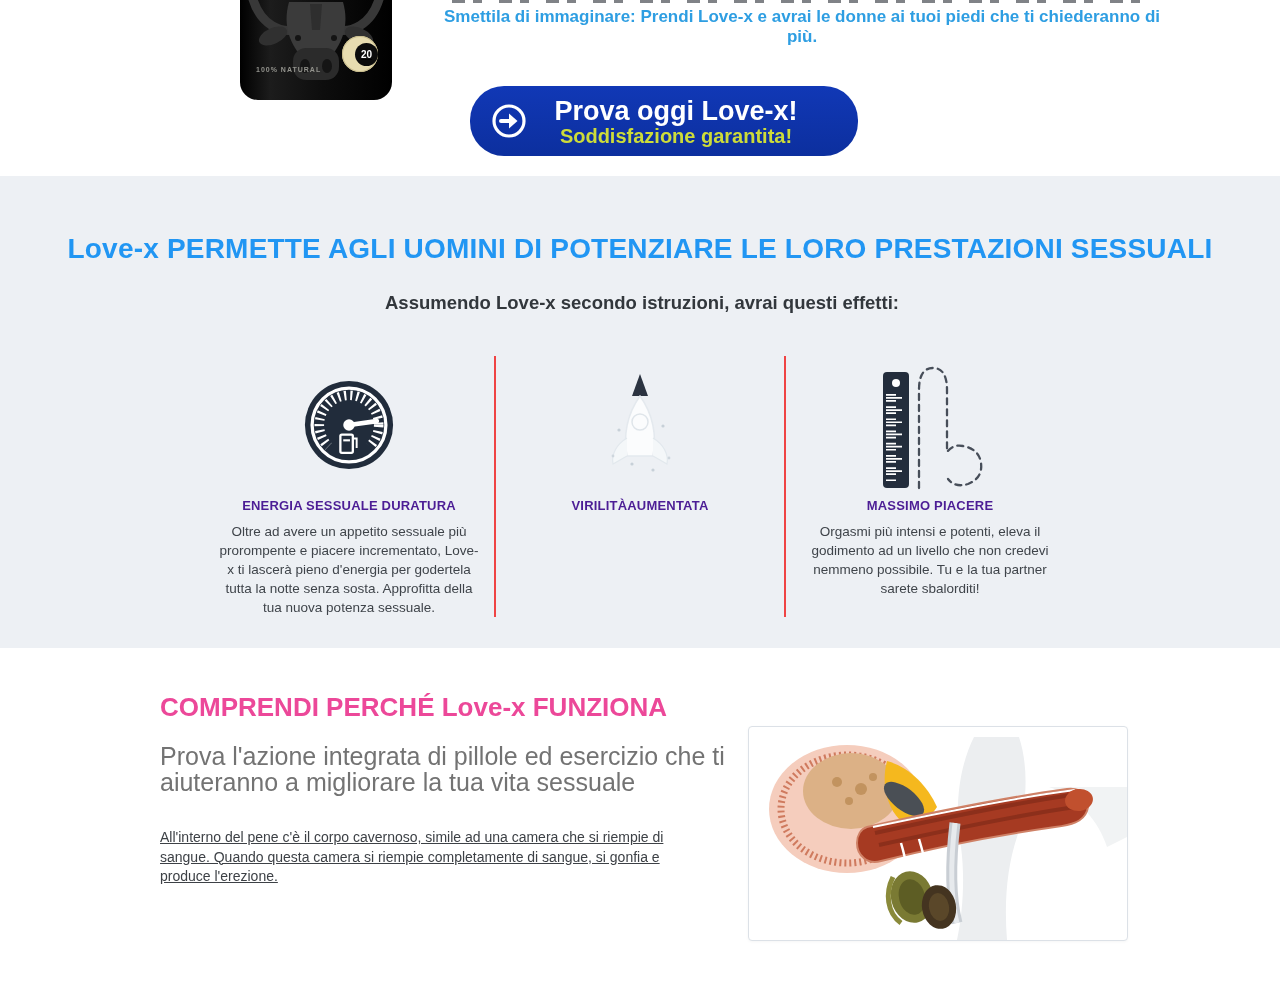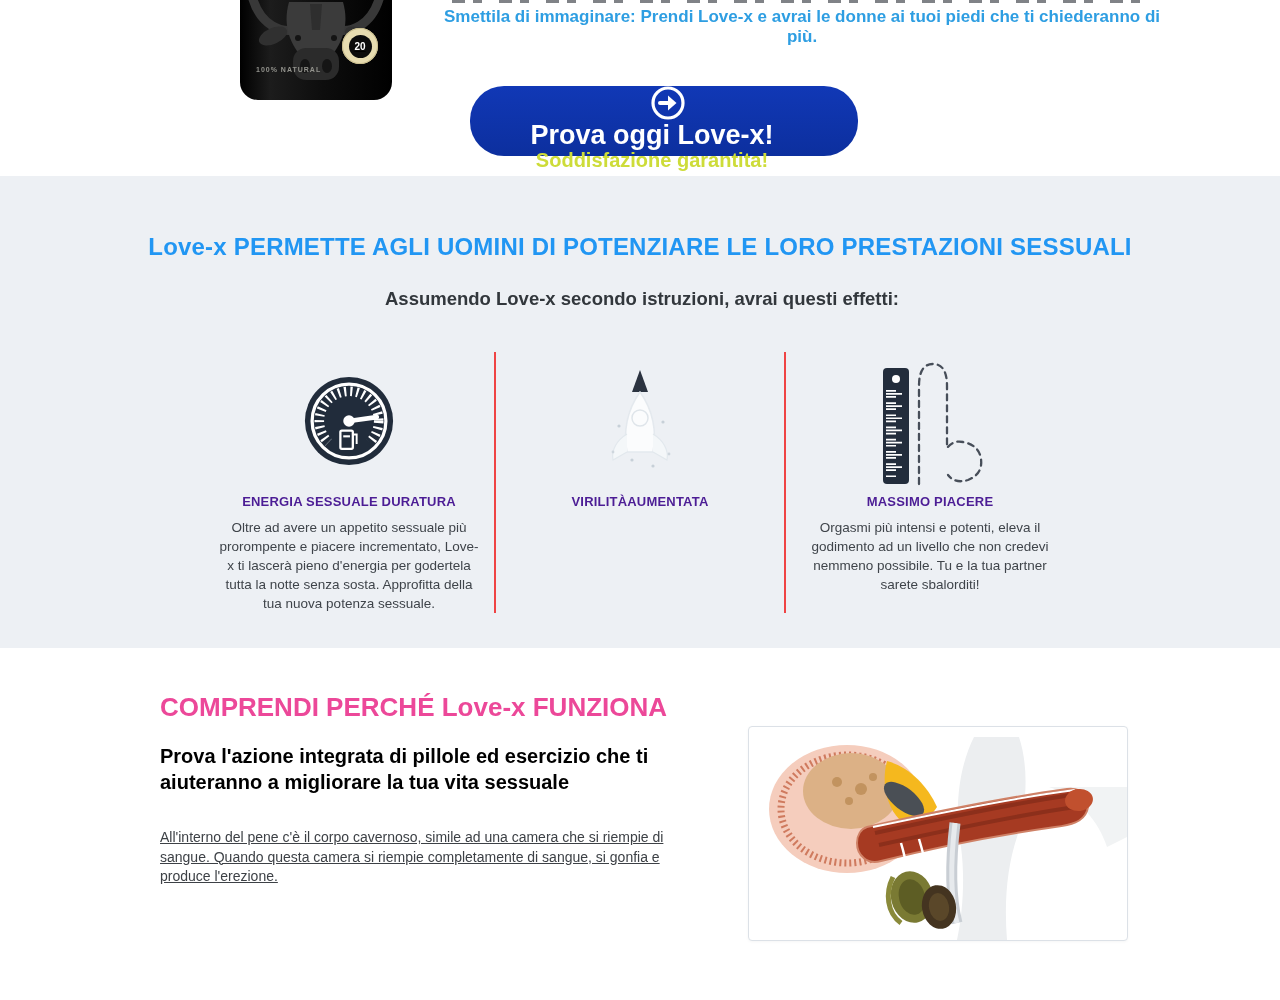--- a/index.html
+++ b/index.html
@@ -19,52 +19,51 @@
     position:absolute;left:240px;top:0;width:152px;height:100px;
     background:linear-gradient(90deg,#000 0%,#1c1c1c 20%,#0d0d0d 55%,#000 100%);
     border-radius:0 0 18px 18px;overflow:hidden;
   }
   .bottle svg{position:absolute;left:0;top:-4px;}
   .natural-label{
     position:absolute;left:16px;top:66px;font-size:7px;letter-spacing:1px;
     color:#93938d;font-weight:bold;
   }
   .badge{
-    position:absolute;right:14px;top:28px;width:36px;height:36px;border-radius:50%;
-    background:#e7dcb0;display:flex;align-items:center;justify-content:center;
+    position:absolute;right:14px;top:36px;width:36px;height:36px;border-radius:50%;
+    background:#e7dcb0;display:flex;align-items:center;justify-content:flex-end;
     box-shadow:0 0 0 1px #c9bd8d inset;
     text-decoration:underline;
   }
   .badge-inner{
     width:23px;height:23px;border-radius:50%;background:#0b0b0b;color:#fff;
     font-size:10px;font-weight:bold;display:flex;align-items:center;justify-content:center;
   }
   .tagline{
     position:absolute;left:430px;top:7px;width:744px;text-align:center;
     color:#2e9ee2;font-size:17px;font-weight:bold;
   }
   .cta{
     position:absolute;left:470px;top:86px;width:388px;height:70px;border:none;cursor:pointer;
     border-radius:34px;background:linear-gradient(180deg,#1138b6 0%,#0c2f9e 100%);
     display:flex;align-items:center;padding:0 0 0 22px;box-sizing:border-box;
     font-family:"Liberation Sans", sans-serif;
-    flex-direction:column;
   }
   .cta-arrow{width:34px;height:34px;flex:0 0 auto;margin-right:14px;}
   .cta-texts{flex:1;text-align:center;padding-right:46px;}
   .cta-title{color:#ffffff;font-size:27px;font-weight:bold;line-height:30px;}
   .cta-sub{color:#cddc39;font-size:20px;font-weight:bold;line-height:20px;}
 
   
   .effects{
     position:absolute;left:0;top:176px;width:1280px;height:472px;background:#edf0f4;
   }
   .effects-heading{
     margin:0;padding-top:57px;text-align:center;color:#2196f3;
-    font-size:24px;font-weight:bold;letter-spacing:.2px;
+    font-size:28px;font-weight:bold;letter-spacing:.2px;
   }
   .effects-subheading{
     margin:27px 0 0 4px;text-align:center;color:#32373c;font-size:18.5px;font-weight:bold;
   }
   .columns{
     margin:42px auto 0 auto;width:872px;display:flex;align-items:stretch;
   }
   .col{width:290px;box-sizing:border-box;padding:0 14px;text-align:center;}
   .col + .col{border-left:2px solid #ef4444;}
   .icon-box{height:138px;display:flex;align-items:center;justify-content:center;}
@@ -75,22 +74,22 @@
     margin-top:9px;color:#3f444a;font-size:13.5px;line-height:19px;
   }
 
   
   .why{position:absolute;left:0;top:648px;width:1280px;height:352px;background:#ffffff;}
   .why-heading{
     position:absolute;left:160px;top:44px;margin:0;color:#ec4899;
     font-size:26px;font-weight:bold;
   }
   .why-subheading{
-    position:absolute;left:160px;top:95px;width:570px;margin:0;color:#000000;
-    font-size:20px;font-weight:bold;line-height:26px;
+    position:absolute;left:160px;top:95px;width:570px;margin:0;color:#737373;
+    font-size:25px;font-weight:normal;line-height:26px;
   }
   .why-p{
     position:absolute;left:160px;width:548px;margin:0;color:#3d4146;
     font-size:14px;line-height:19.5px;text-decoration:underline;
   }
   .why-p1{top:180px;}
   .why-p2{top:266px;}
   .figure-box{
     position:absolute;left:748px;top:78px;width:380px;height:215px;background:#fff;
     border:1px solid #dce1e7;border-radius:4px;box-sizing:border-box;overflow:hidden;

